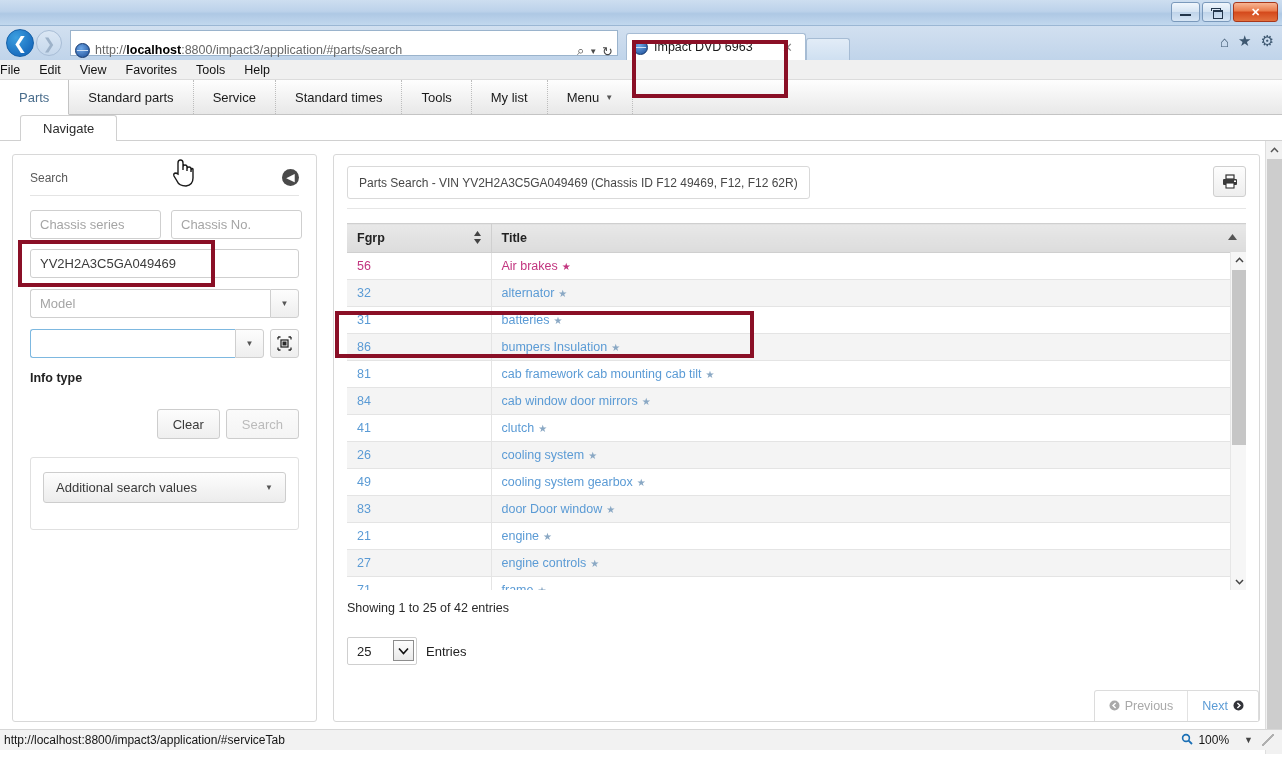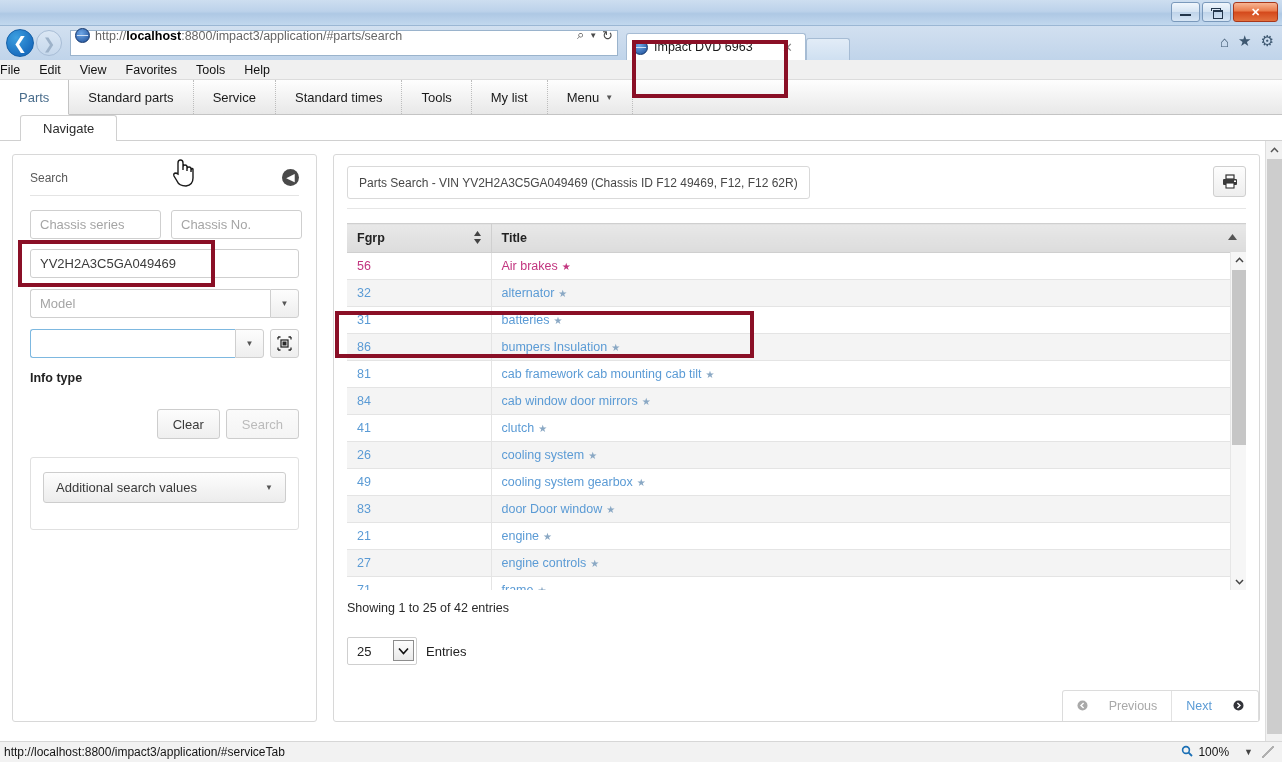--- a/index.html
+++ b/index.html
@@ -66,21 +66,21 @@
     color: #9db2c9; font-size: 15px; line-height: 1;
     margin-left: 2px; cursor: pointer; flex: 0 0 auto;
   }
   .addr-wrap {
     flex: 0 0 auto;
     width: 548px;
     height: 24px;
     margin-left: 8px;
     background: #fff;
     border: 1px solid #9ab3cc;
-    display: flex; align-items: flex-end;
+    display: flex; align-items: flex-start;
     padding: 12px 4px;
     font-size: 12.5px;
   }
   .addr-favicon {
     width: 15px; height: 15px; flex: 0 0 auto;
     border-radius: 50%;
     background: radial-gradient(circle at 40% 35%, #6fa8e8, #1b4b94);
     border: 1px solid #12366d;
     position: relative; margin-right: 5px;
   }
@@ -477,21 +477,21 @@
     right: 0px; bottom: 0px;
     display:flex;
     border: 1px solid #dcdcdc;
     border-bottom: none;
     border-radius: 3px 3px 0 0;
     background: #fff;
     overflow: hidden;
   }
   .pg {
     padding: 0 14px; height: 30px;
-    display:flex; align-items:center; gap:21px;
+    display:flex; align-items:center; gap:5px;
     font-size: 12.5px;
     cursor: pointer;
   }
   .pg.prev { color: #a9a9a9; border-right: 1px solid #e2e2e2; }
   .pg.next { color: #5b9bd5; }
   .pg .cico { font-size: 11px; }
 
   
   .page-scroll {
     position: absolute;
@@ -509,21 +509,21 @@
   .ps-dn { position: absolute; bottom: 0; left: 0; }
   .ps-thumb {
     position: absolute; top: 18px; left: 1px;
     width: 15px; height: 575px;
     background: #cdcdcd; cursor: pointer;
   }
 
   
   .statusbar {
     position: absolute;
-    left: 0; bottom: 4px;
+    left: 0; bottom: 16px;
     width: 1282px; height: 21px;
     background: #f2f2f2;
     border-top: 1px solid #d7d7d7;
     display:flex; align-items:center; justify-content: space-between;
     padding: 0 4px 0 4px;
     font-size: 12px; color: #151515;
   }
   .zoom-area { display:flex; align-items:center; gap: 5px; padding-right: 4px; }
   .zoom-ico { color:#1a6fb5; font-size: 12px; }
   .zoom-caret { font-size: 9px; color:#444; margin-left: 10px; }

